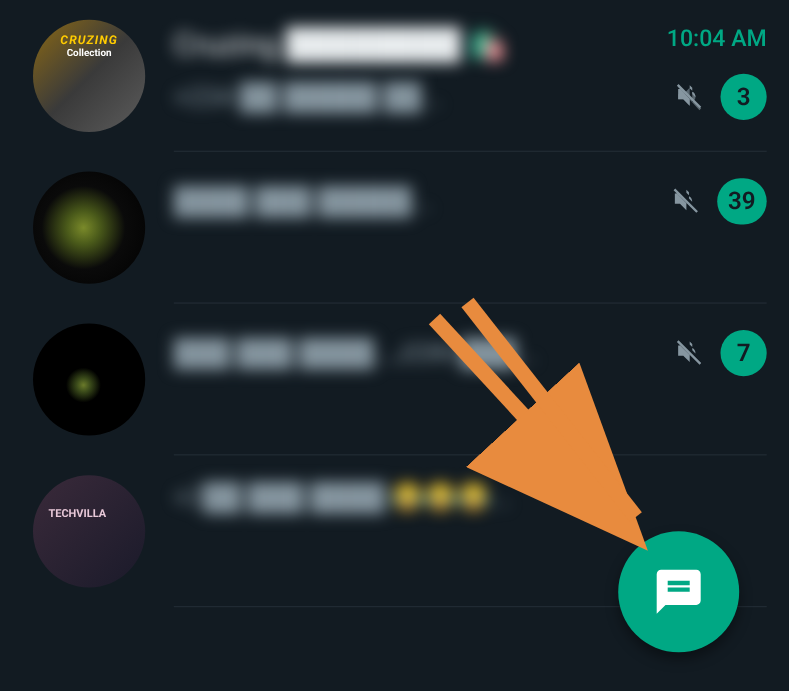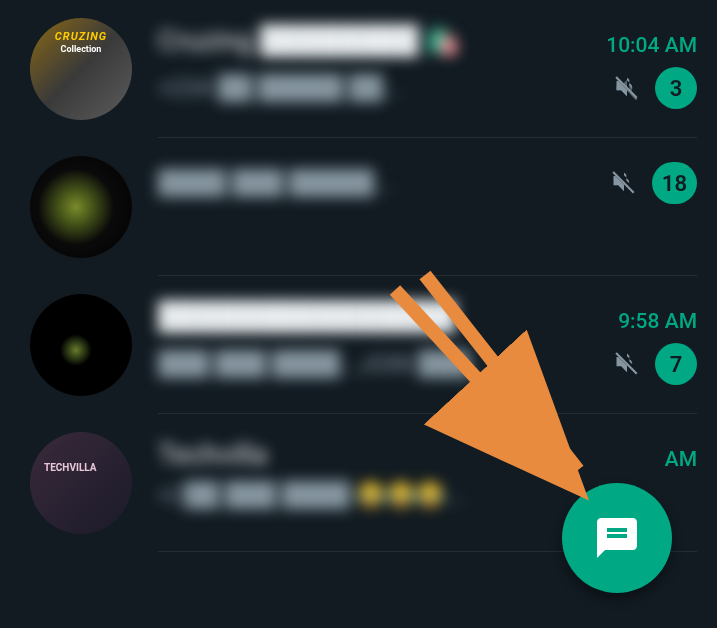--- a/index.html
+++ b/index.html
@@ -89,21 +89,21 @@
       font-weight: bold;
     }
     .chat-content {
       flex: 1;
       min-width: 0;
       padding-top: 6px;
     }
     .chat-header {
       display: flex;
       justify-content: space-between;
-      align-items: flex-end;
+      align-items: flex-start;
       margin-bottom: 10px;
     }
     .chat-title {
       font-size: 28px;
       color: #e9edef;
       font-weight: 400;
       white-space: nowrap;
       overflow: hidden;
       text-overflow: ellipsis;
       filter: blur(7px);
@@ -204,52 +204,44 @@
 
   <div class="chat-item">
     <div class="avatar avatar-2"></div>
     <div class="chat-content">
       <div class="chat-snippet-row">
         <div class="chat-snippet">████ ███ █████...</div>
         <div class="chat-meta">
           <svg class="muted-icon" viewBox="0 0 24 24" fill="currentColor">
             <path d="M16.5 12c0-1.8-1-3.3-2.5-4v1.8l2.5 2.5V12zM3 10v4h4l5 5v-5.5L4.5 6H3v4zm9-7v2.3l2 2V5l-2-2zM2 3.3L3.3 2 21 19.7 19.7 21 2 3.3z"></path>
           </svg>
-          <div class="unread-badge">18</div>
+          <div class="unread-badge">39</div>
         </div>
       </div>
     </div>
   </div>
 
   <div class="chat-item">
     <div class="avatar avatar-3"></div>
     <div class="chat-content">
-      <div class="chat-header">
-        <div class="chat-title">███████████████</div>
-        <div class="chat-time">9:58 AM</div>
-      </div>
       <div class="chat-snippet-row">
         <div class="chat-snippet">███ ███ ████...JOIN ███...</div>
         <div class="chat-meta">
           <svg class="muted-icon" viewBox="0 0 24 24" fill="currentColor">
             <path d="M16.5 12c0-1.8-1-3.3-2.5-4v1.8l2.5 2.5V12zM3 10v4h4l5 5v-5.5L4.5 6H3v4zm9-7v2.3l2 2V5l-2-2zM2 3.3L3.3 2 21 19.7 19.7 21 2 3.3z"></path>
           </svg>
           <div class="unread-badge">7</div>
         </div>
       </div>
     </div>
   </div>
 
   <div class="chat-item" style="border:none;">
     <div class="avatar avatar-4"></div>
     <div class="chat-content">
-      <div class="chat-header">
-        <div class="chat-title">Techvilla</div>
-        <div class="chat-time">AM</div>
-      </div>
       <div class="chat-snippet-row">
         <div class="chat-snippet">+2██ ███ ████ 😂😂😂...</div>
       </div>
     </div>
   </div>
 
 </div>
 
 <div class="fab">
   <svg viewBox="0 0 24 24">

